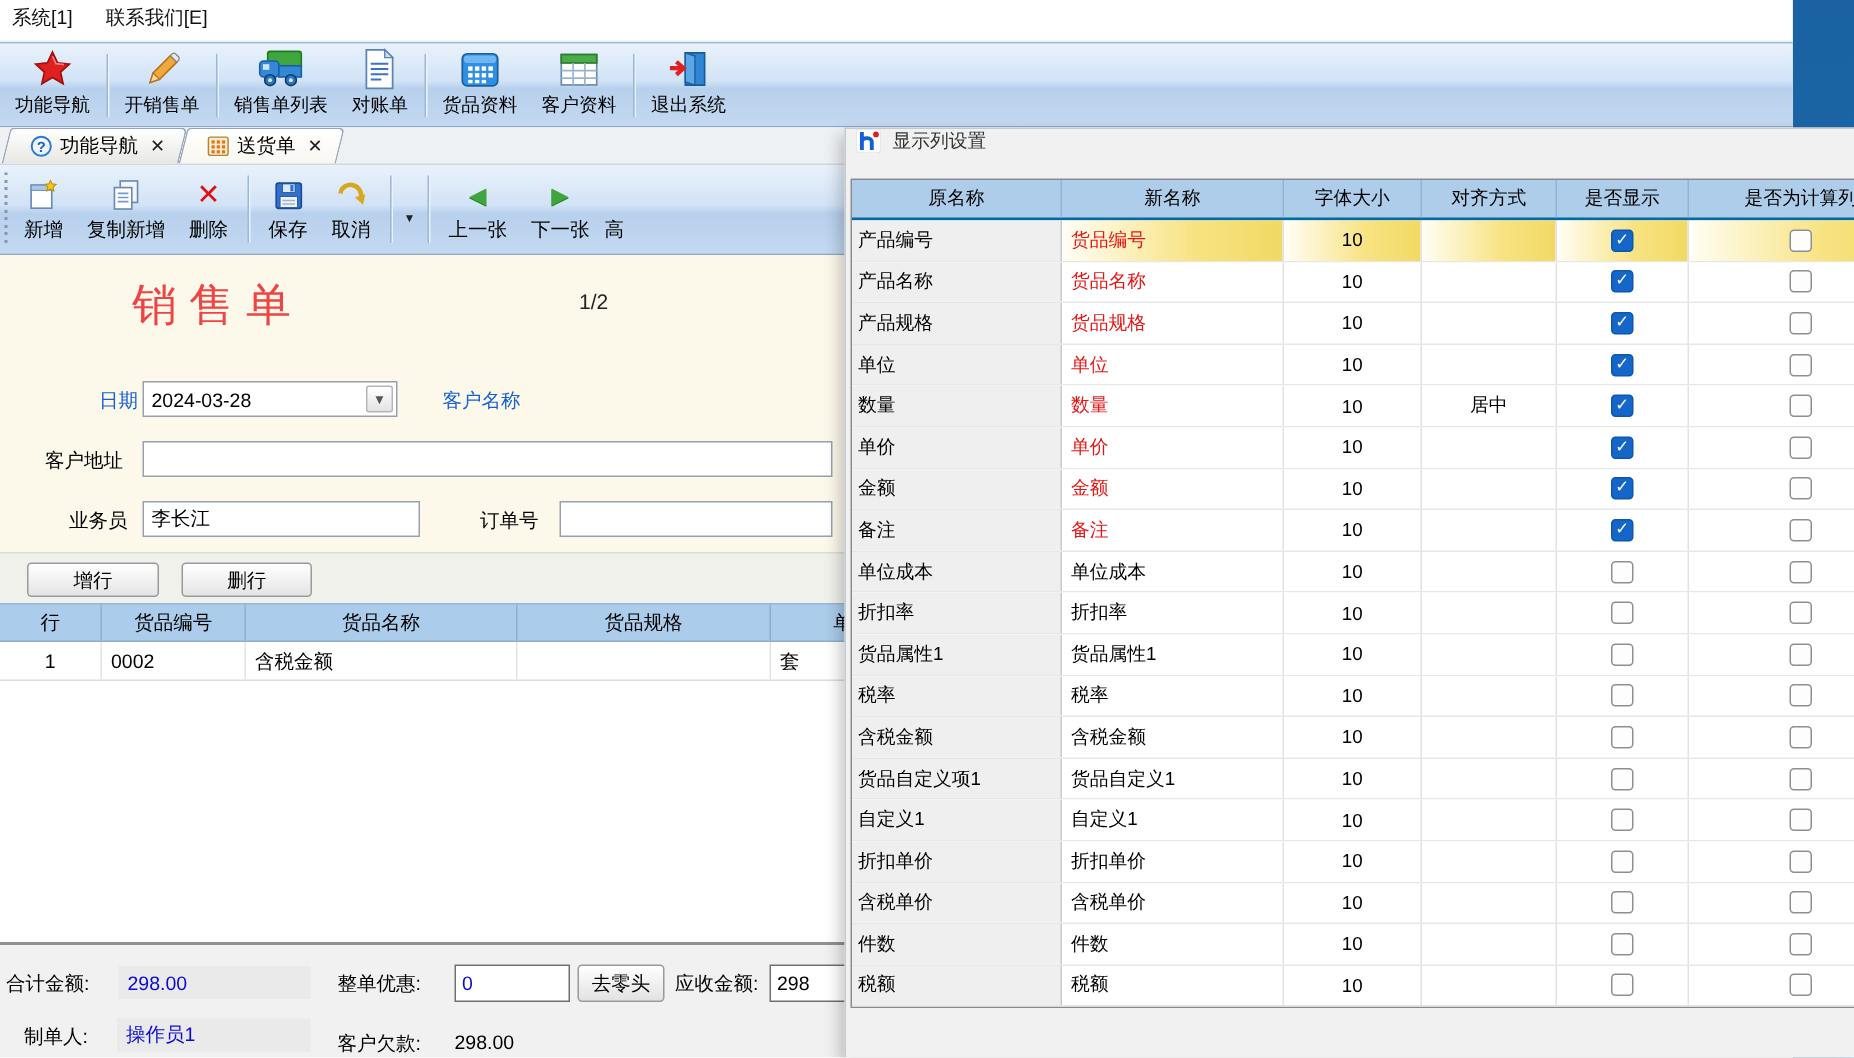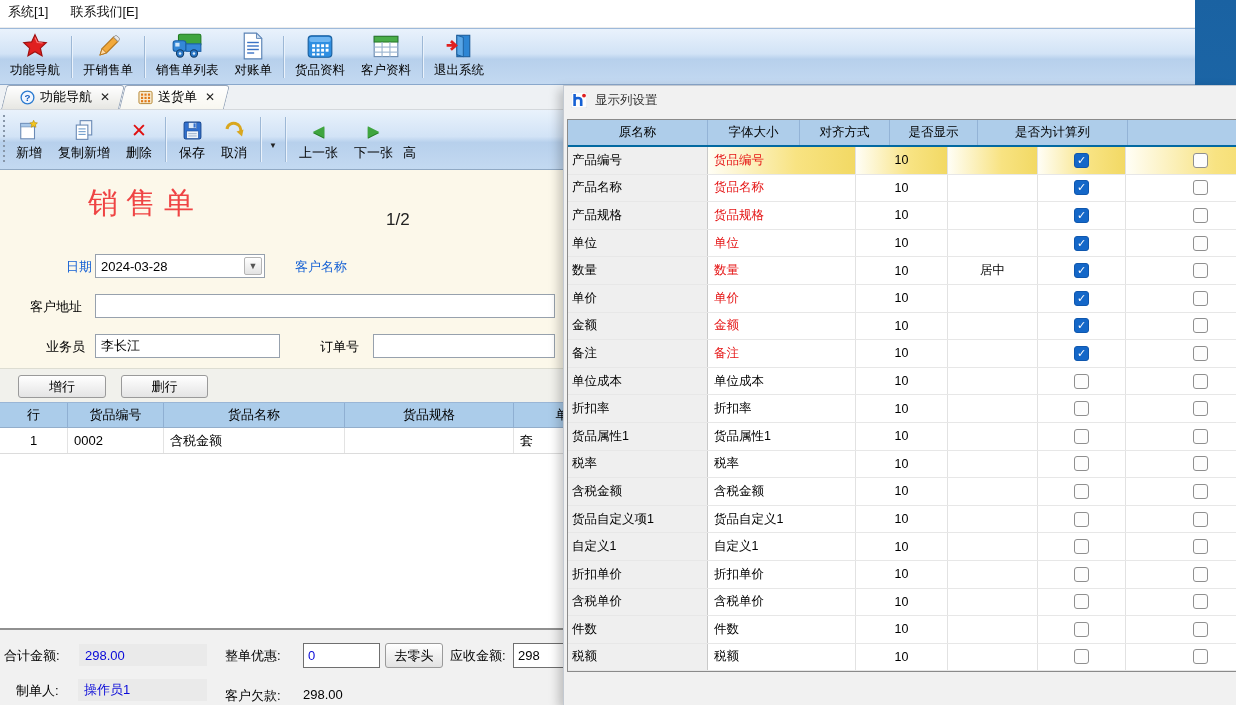--- a/index.html
+++ b/index.html
@@ -34,21 +34,21 @@
 .gripper{width:6px;margin:4px 1px;background-image:repeating-linear-gradient(180deg,#8796a8 0 2px,transparent 2px 5px);background-size:2px 100%;background-repeat:no-repeat;background-position:center}
 .tb2-item{display:flex;flex-direction:column;align-items:center;justify-content:flex-end;gap:2px;padding:4px 8px 6px;font-size:13px;color:#000;cursor:default}
 .tb2-item .ic{height:24px;display:flex;align-items:center;justify-content:center}
 .tb2-sep{width:1px;background:#9db8d6;margin:6px 5px;box-shadow:1px 0 0 #eaf2fb}
 .dd-arrow{align-self:center;font-size:8px;color:#222;padding:0 3px;margin-top:12px}
 .x-glyph{color:#e01010;font-size:19px;font-weight:bold;line-height:1}
 .arr-glyph{font-size:15px;line-height:1}
 
 .form-area{position:absolute;top:85px;left:0;width:1195px;height:232px;background:#fcf8ea}
 .doc-title{position:absolute;left:88px;top:13px;font-size:30px;font-weight:normal;letter-spacing:8px;color:#ef4444}
-.page-ind{position:absolute;left:386px;top:40px;font-size:17px;color:#222}
+.page-ind{position:absolute;left:386px;top:23px;font-size:14px;color:#222}
 .f-label{position:absolute;font-size:13px;color:#000;white-space:nowrap}
 .f-label.blue{color:#1560d4}
 .f-input{position:absolute;background:#fff;border:1px solid #97a1ad;height:24px;font-size:13px;display:flex;align-items:center;padding:0 5px;color:#000;white-space:nowrap}
 .combo-btn{position:absolute;right:2px;top:2px;width:18px;height:18px;background:linear-gradient(#ffffff,#e3e3e3);border:1px solid #b4b4b4;border-radius:2px;display:flex;align-items:center;justify-content:center;font-size:9px;color:#555}
 .row-strip{position:absolute;left:0;right:0;top:198px;height:34px;background:#f1f1ec;border-top:1px solid #ddddd2}
 .small-btn{position:absolute;top:6px;height:23px;background:linear-gradient(#ffffff,#e4e4e4);border:1px solid #9a9a9a;border-radius:3px;font-size:13px;display:flex;align-items:center;justify-content:center;color:#000;cursor:default}
 
 .items-table{position:absolute;top:317px;left:0;width:1195px}
 .it-header{display:flex;height:26px;background:#abccea;border-top:1px solid #9ab6d6;border-bottom:1px solid #93aecb}
 .it-h{display:flex;align-items:center;justify-content:center;font-size:13px;color:#000;border-right:1px solid #8fafd2}
@@ -58,21 +58,21 @@
 
 .summary{position:absolute;left:0;right:0;bottom:0;height:77px;background:#f1f1f1;border-top:2px solid #909090;font-size:13px}
 .s-label{position:absolute;color:#000;white-space:nowrap}
 .g-box{position:absolute;background:#eaeaea;height:22px;display:flex;align-items:center;padding:0 6px;white-space:nowrap}
 .blue-val{color:#0909d8}
 .s-input{position:absolute;background:#fff;border:1px solid #6f6f6f;height:25px;display:flex;align-items:center;padding:0 4px;white-space:nowrap}
 .s-btn{position:absolute;height:25px;background:linear-gradient(#ffffff,#e2e2e2);border:1px solid #9a9a9a;border-radius:3px;display:flex;align-items:center;justify-content:center;color:#000;cursor:default}
 
 .dialog{position:absolute;left:563px;top:85px;width:673px;height:620px;background:#f1f1f1;z-index:3;
   border-left:1px solid #c3c9d1;border-top:1px solid #c3c9d1;box-shadow:-4px 4px 10px rgba(0,0,0,.22)}
-.dlg-title{height:28px;display:flex;align-items:center;gap:8px;padding-left:7px;font-size:12.5px;color:#333}
+.dlg-title{height:28px;display:flex;gap:8px;padding-left:7px;font-size:12.5px;color:#333}
 .dlg-table{position:absolute;left:3px;top:33px;width:670px;height:553px;border:1px solid #8a8a8a;background:#fff;overflow:hidden}
 .dhead{display:flex;height:27px;background:#aecdea;border-bottom:2px solid #0369a1}
 .dh{display:flex;align-items:center;justify-content:center;font-size:12.5px;color:#000;border-right:1px solid #93b3d6;flex:none;white-space:nowrap;overflow:hidden}
 .dc0{width:140px}.dc1{width:148px}.dc2{width:92px}.dc3{width:90px}.dc4{width:88px}.dc5{width:150px}
 .drow{display:flex;height:27.6px;background:#fff;border-bottom:1px solid #e7e7e7}
 .dcell{display:flex;align-items:center;font-size:12.5px;color:#000;border-right:1px solid #e2e2e2;flex:none;white-space:nowrap;overflow:hidden}
 .c-orig{width:140px;background:#efefef;padding-left:4px;border-right:1px solid #c9c9c9}
 .c-new{width:148px;padding-left:6px}
 .c-new.renamed{color:#e51515}
 .c-size{width:92px;justify-content:center}
@@ -392,20 +392,21 @@
             <rect x="0" y="0" width="16" height="16" rx="2" fill="#fdfdfd" stroke="#d0d8e4" stroke-width=".6"></rect>
             <path d="M3.6 2v12 M3.6 8.6c0-3.4 6.6-3.4 6.6 0V14" fill="none" stroke="#1560d4" stroke-width="2.6"></path>
             <circle cx="13" cy="3.6" r="1.9" fill="#e02020"></circle>
           </svg>
       </span>
       <span>显示列设置</span>
     </div>
     <div class="dlg-table">
       <div class="dhead">
         <div class="dh dc0">原名称</div>
+        <div class="dh dc1">新名称</div>
         <div class="dh dc2">字体大小</div>
         <div class="dh dc3">对齐方式</div>
         <div class="dh dc4">是否显示</div>
         <div class="dh dc5">是否为计算列</div>
       </div>
       <div>
           <div class="drow selected">
             <div class="dcell c-orig">产品编号</div>
             <div class="dcell c-new renamed">货品编号</div>
             <div class="dcell c-size">10</div>

